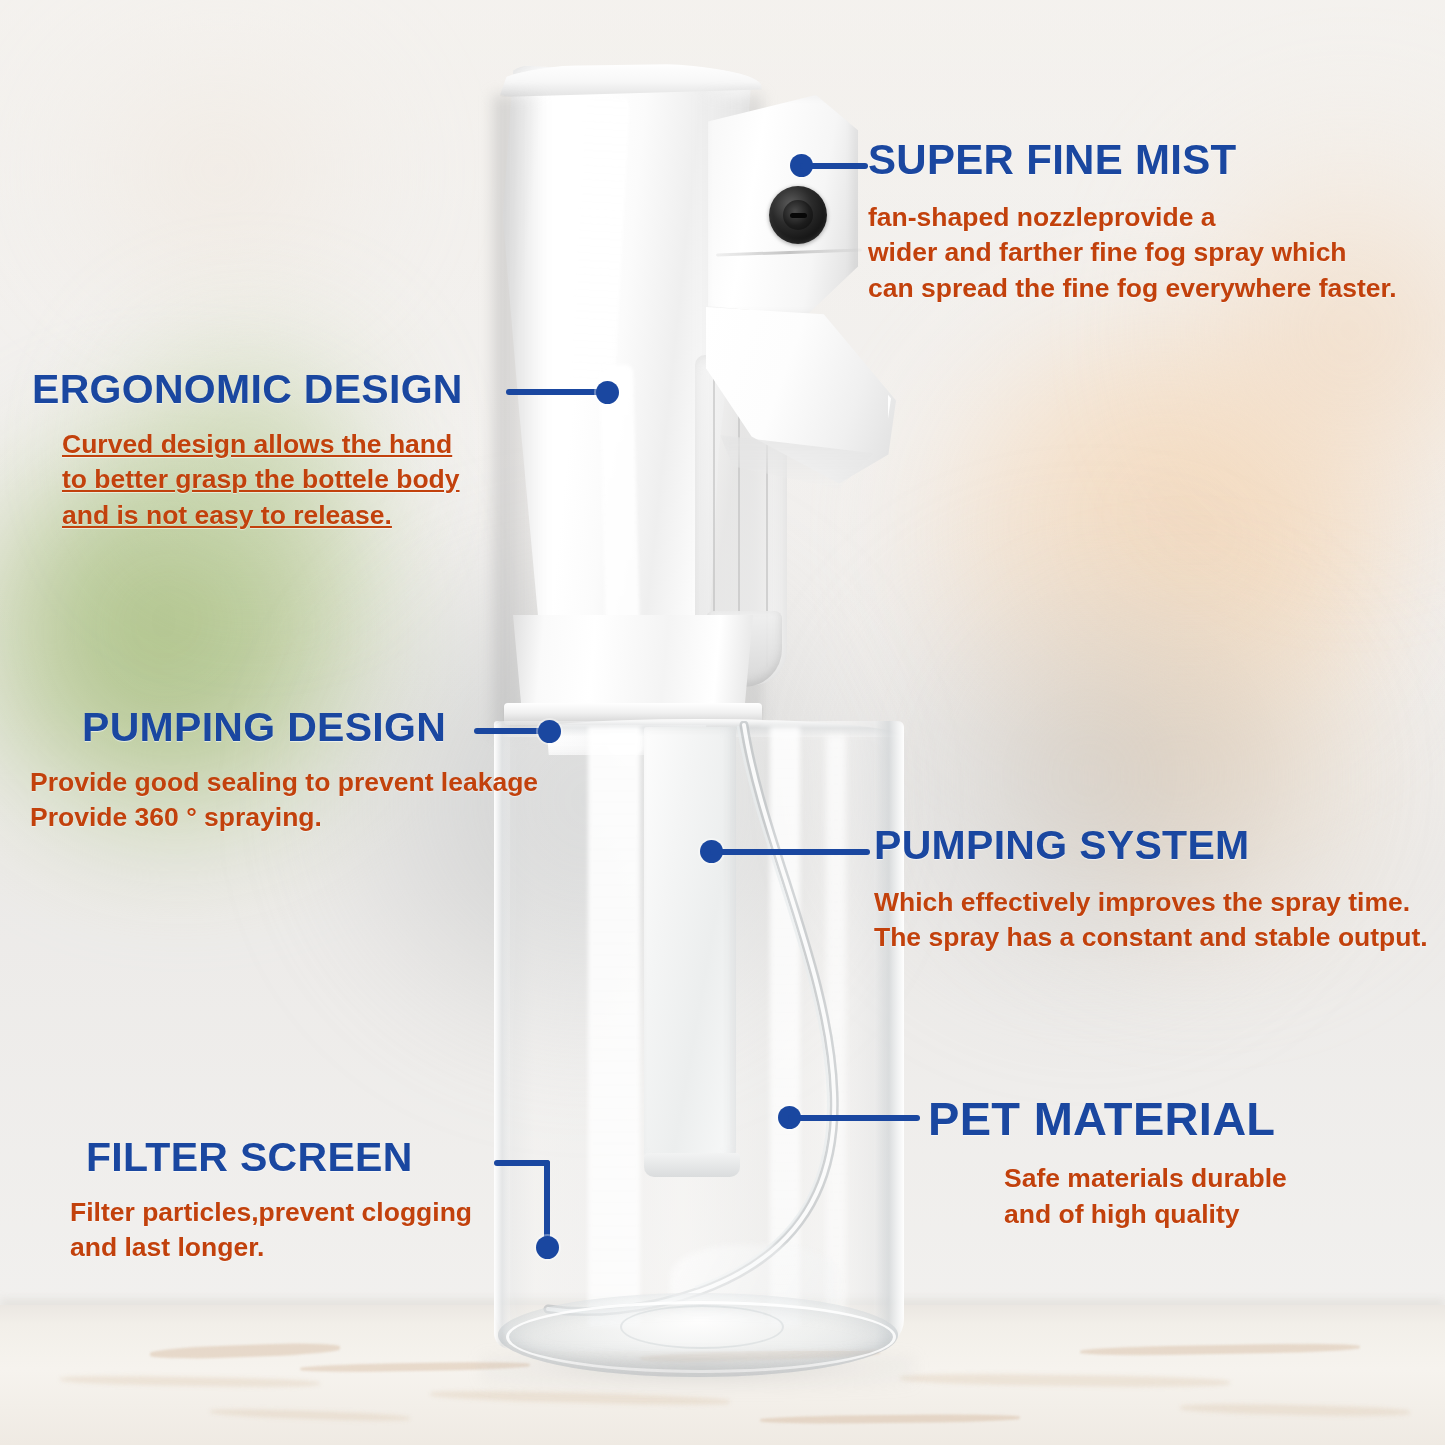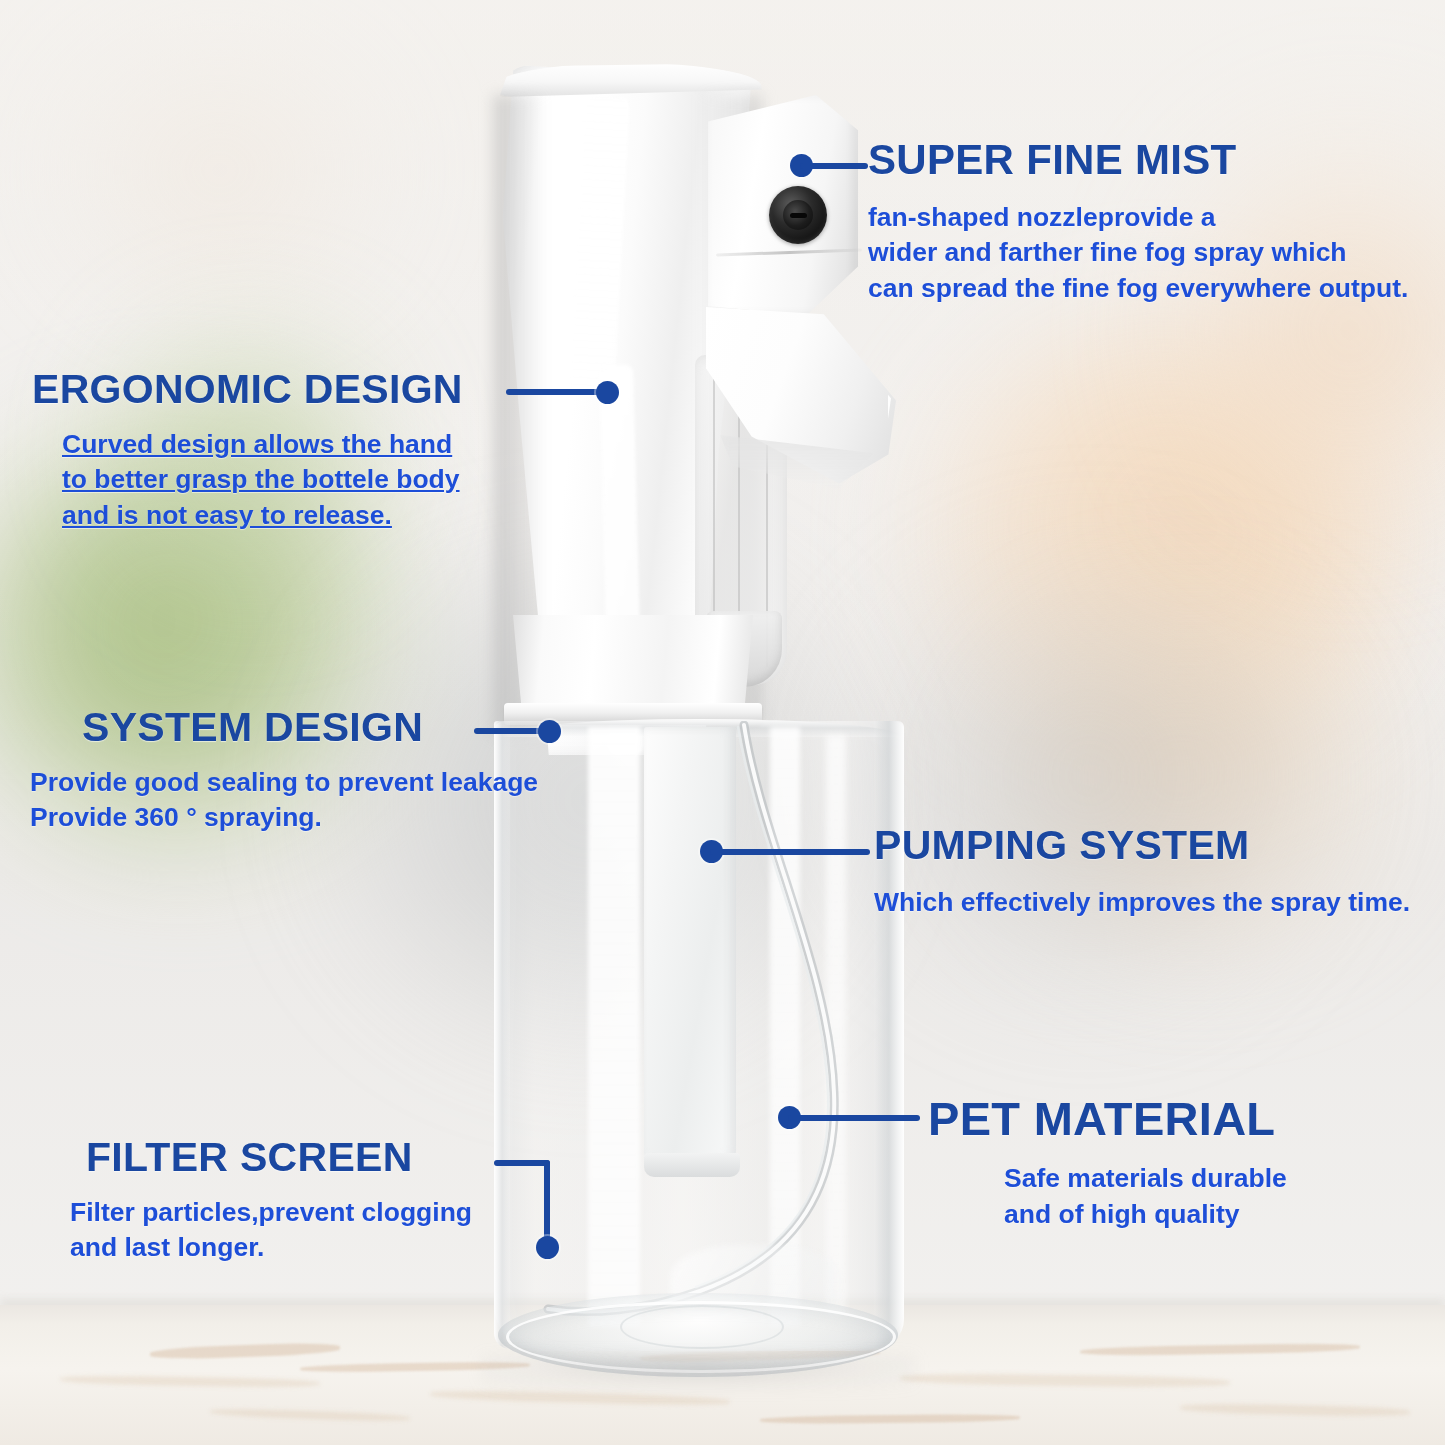--- a/index.html
+++ b/index.html
@@ -300,21 +300,21 @@
   }
 
   
   .callout{position:absolute;}
   .head-txt{
     color:#1a47a0;font-weight:700;line-height:1.05;
     white-space:nowrap;letter-spacing:.3px;
     text-shadow:0 1px 1px rgba(255,255,255,.6);
   }
   .body-txt{
-    color:#1d4ed8;font-weight:700;line-height:1.33;
+    color:#c2410c;font-weight:700;line-height:1.33;
     text-shadow:0 1px 1px rgba(255,255,255,.5);
   }
   .lead{position:absolute;}
   .lead-line{position:absolute;background:#1a47a0;height:6px;border-radius:3px;}
   .lead-vert{position:absolute;background:#1a47a0;width:6px;border-radius:3px;}
   .lead-dot{
     position:absolute;width:23px;height:23px;border-radius:50%;
     background:#1a47a0;box-shadow:0 0 0 2px rgba(255,255,255,.35);
   }
 
@@ -427,21 +427,21 @@
 
   <div class="lead">
     <div class="lead-dot" style="left:790px;top:154px;"></div>
     <div class="lead-line" style="left:800px;top:163px;width:68px;"></div>
   </div>
   <div class="callout" id="c-mist">
     <div class="head-txt">SUPER FINE MIST</div>
     <div class="body-txt">
       <div>fan-shaped nozzleprovide a</div>
       <div>wider and farther fine fog spray which</div>
-      <div>can spread the fine fog everywhere output.</div>
+      <div>can spread the fine fog everywhere faster.</div>
     </div>
   </div>
 
   <div class="lead">
     <div class="lead-line" style="left:506px;top:389px;width:98px;"></div>
     <div class="lead-dot" style="left:596px;top:381px;"></div>
   </div>
   <div class="callout" id="c-ergo">
     <div class="head-txt">ERGONOMIC DESIGN</div>
     <div class="body-txt">
@@ -449,35 +449,36 @@
       <div>to better grasp the bottele body</div>
       <div>and is not easy to release.</div>
     </div>
   </div>
 
   <div class="lead">
     <div class="lead-line" style="left:474px;top:728px;width:72px;"></div>
     <div class="lead-dot" style="left:538px;top:720px;"></div>
   </div>
   <div class="callout" id="c-thread">
-    <div class="head-txt">SYSTEM DESIGN</div>
+    <div class="head-txt">PUMPING DESIGN</div>
     <div class="body-txt">
       <div>Provide good sealing to prevent leakage</div>
       <div>Provide 360 ° spraying.</div>
     </div>
   </div>
 
   <div class="lead">
     <div class="lead-dot" style="left:700px;top:840px;"></div>
     <div class="lead-line" style="left:710px;top:849px;width:160px;"></div>
   </div>
   <div class="callout" id="c-pump">
     <div class="head-txt">PUMPING SYSTEM</div>
     <div class="body-txt">
       <div>Which effectively improves the spray time.</div>
+      <div>The spray has a constant and stable output.</div>
     </div>
   </div>
 
   <div class="lead">
     <div class="lead-dot" style="left:778px;top:1106px;"></div>
     <div class="lead-line" style="left:788px;top:1115px;width:132px;"></div>
   </div>
   <div class="callout" id="c-pet">
     <div class="head-txt">PET MATERIAL</div>
     <div class="body-txt">

